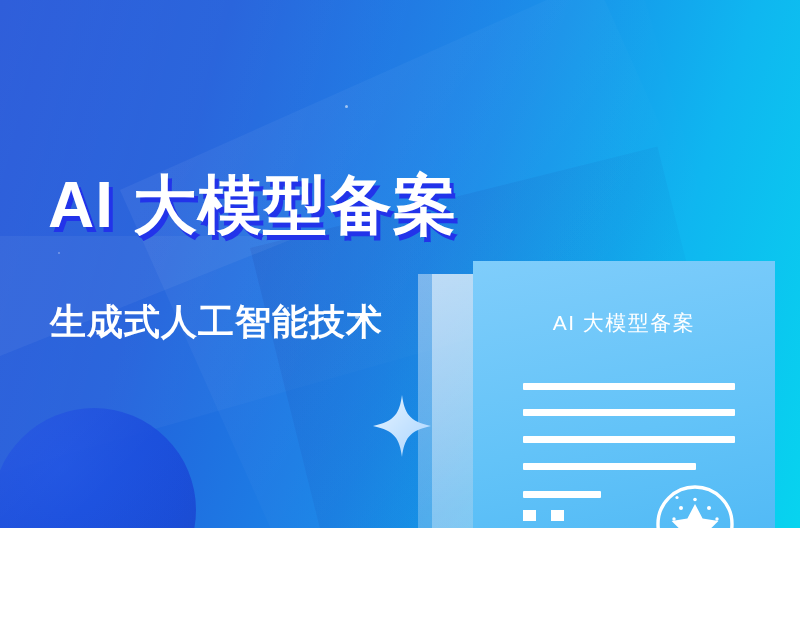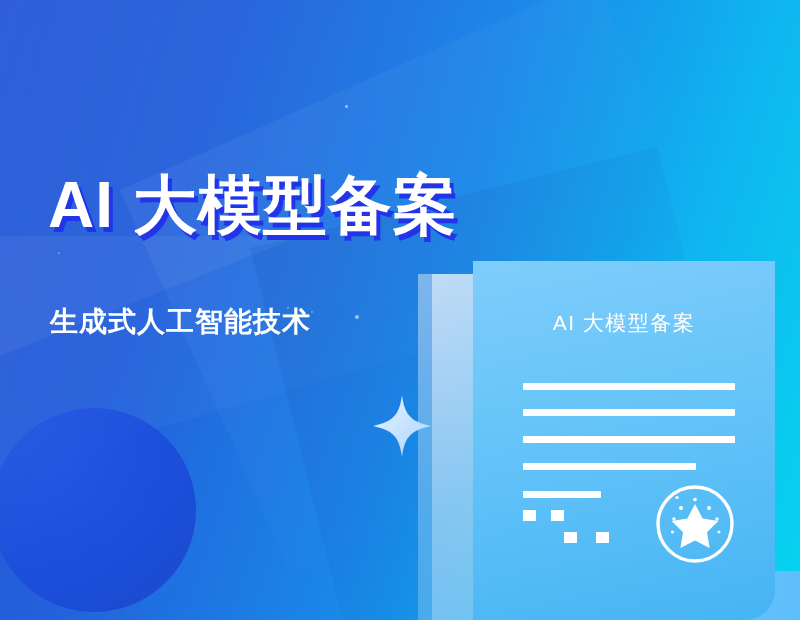--- a/index.html
+++ b/index.html
@@ -8,21 +8,21 @@
     padding: 0;
     background: #ffffff;
   }
   body {
     font-family: "Liberation Sans", "DejaVu Sans", sans-serif;
   }
 
   .banner {
     position: relative;
     width: 800px;
-    height: 620px;
+    height: 528px;
     overflow: hidden;
     background: linear-gradient(108deg, #2355d8 0%, #2360db 24%, #1a86e8 52%, #0fb6f0 78%, #07d4ef 100%);
   }
 
   
   .bg-diag-band {
     position: absolute;
     left: -180px;
     top: -120px;
     width: 760px;
@@ -115,21 +115,21 @@
     text-shadow: 4px 5px 0 #2233ea;
     white-space: nowrap;
     line-height: 1.05;
   }
 
   .subhead {
     position: absolute;
     left: 50px;
     top: 300px;
     color: #ffffff;
-    font-size: 28px;
+    font-size: 36px;
     font-weight: 700;
     line-height: 44px;
     letter-spacing: 1px;
   }
   .subhead div { white-space: nowrap; }
 
   
   .card-stack {
     position: absolute;
     left: 0;

